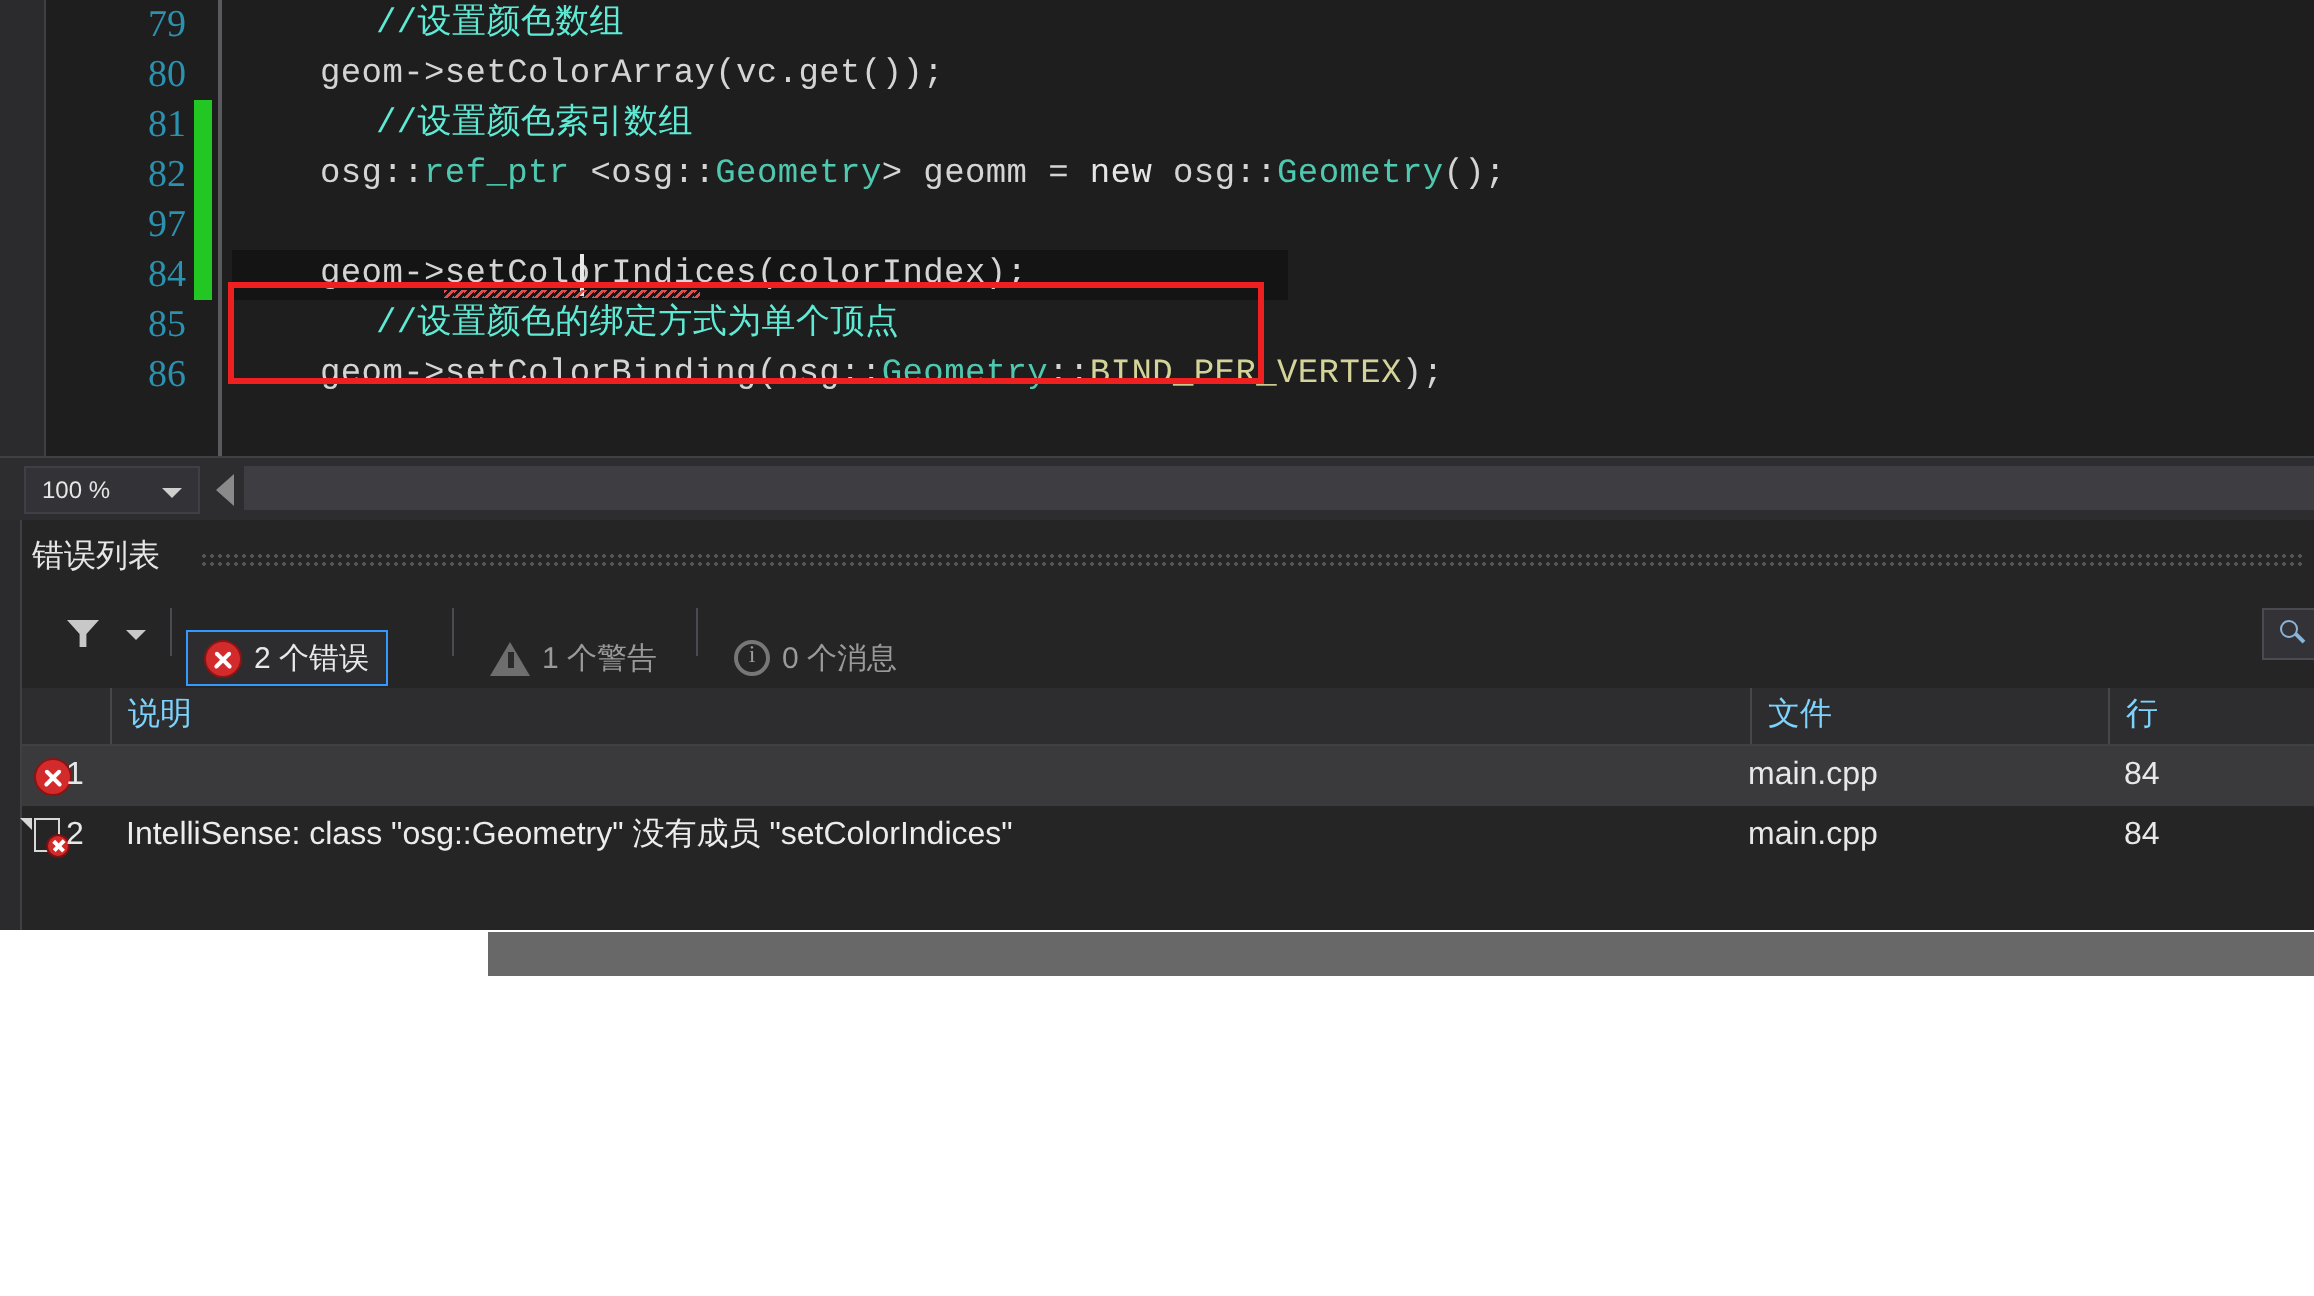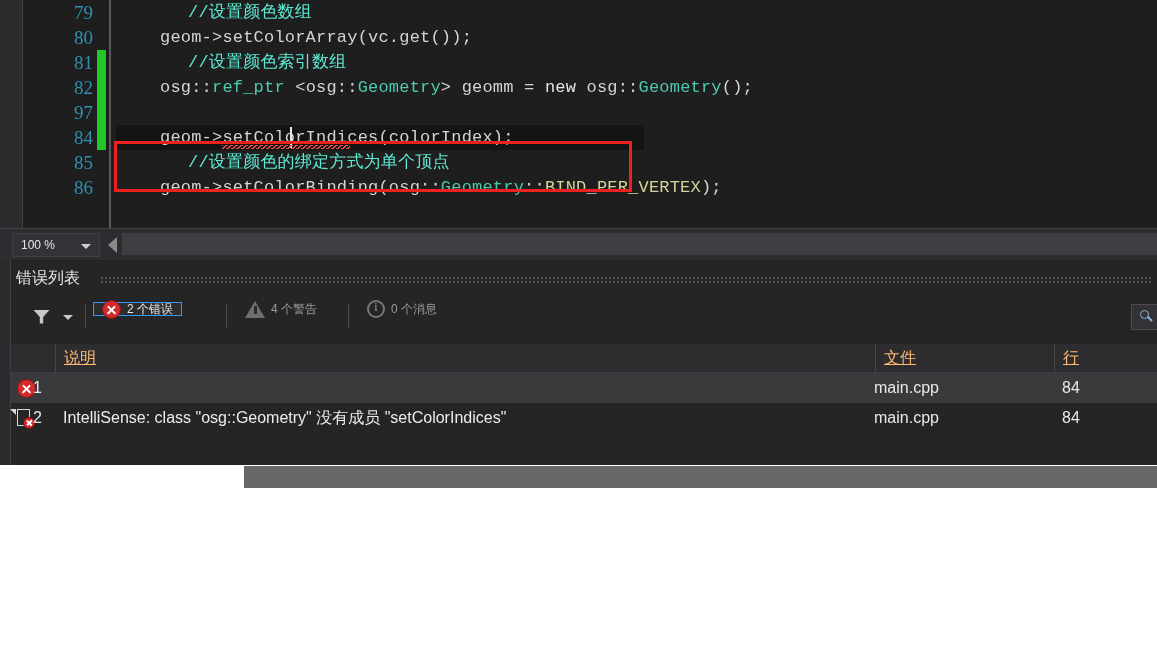--- a/index.html
+++ b/index.html
@@ -242,28 +242,28 @@
     border-top: 5px solid #c8c8c8;
   }
   .tb-sep {
     position: absolute;
     top: 6px;
     width: 1px; height: 24px;
     background: #4a4a50;
   }
   .tb-item {
     position: absolute;
-    top: 4px;
-    height: 14px;
+    top: 17px;
+    height: 28px;
     display: flex;
     align-items: center;
     gap: 6px;
     padding: 0 8px;
     box-sizing: border-box;
-    font-size: 12px;
+    font-size: 15px;
   }
   .tb-item.active {
     border: 1px solid #3399ff;
     background: #2d2d30;
   }
   .tb-label-on  { color: #e8e8e8; }
   .tb-label-off { color: #9a9a9a; }
 
   .ico-error {
     width: 19px; height: 19px;
@@ -355,26 +355,25 @@
     position: relative;
     height: 28px;
     background: #2d2d30;
     border-bottom: 1px solid #3f3f46;
   }
   .th {
     position: absolute;
     top: 0;
     height: 28px;
     line-height: 28px;
-    color: #fdba74;
+    color: #7dd3fc;
     font-size: 16px;
     padding-left: 8px;
     box-sizing: border-box;
     border-left: 1px solid #46464b;
-    text-decoration: underline;
   }
   .th.noborder { border-left: none; }
 
   .trow {
     position: relative;
     height: 30px;
   }
   .trow.sel { background: #3a3a3d; }
   .cell {
     position: absolute;
@@ -486,21 +485,21 @@
 
       <div class="tb-item active" style="left:82px;">
         <span class="ico-error"></span>
         <span class="tb-label-on">2 个错误</span>
       </div>
 
       <div class="tb-sep" style="left:215px;"></div>
 
       <div class="tb-item" style="left:226px;">
         <span class="ico-warn"></span>
-        <span class="tb-label-off">4 个警告</span>
+        <span class="tb-label-off">1 个警告</span>
       </div>
 
       <div class="tb-sep" style="left:337px;"></div>
 
       <div class="tb-item" style="left:348px;">
         <span class="ico-info"></span>
         <span class="tb-label-off">0 个消息</span>
       </div>
 
       <div class="searchbox">

